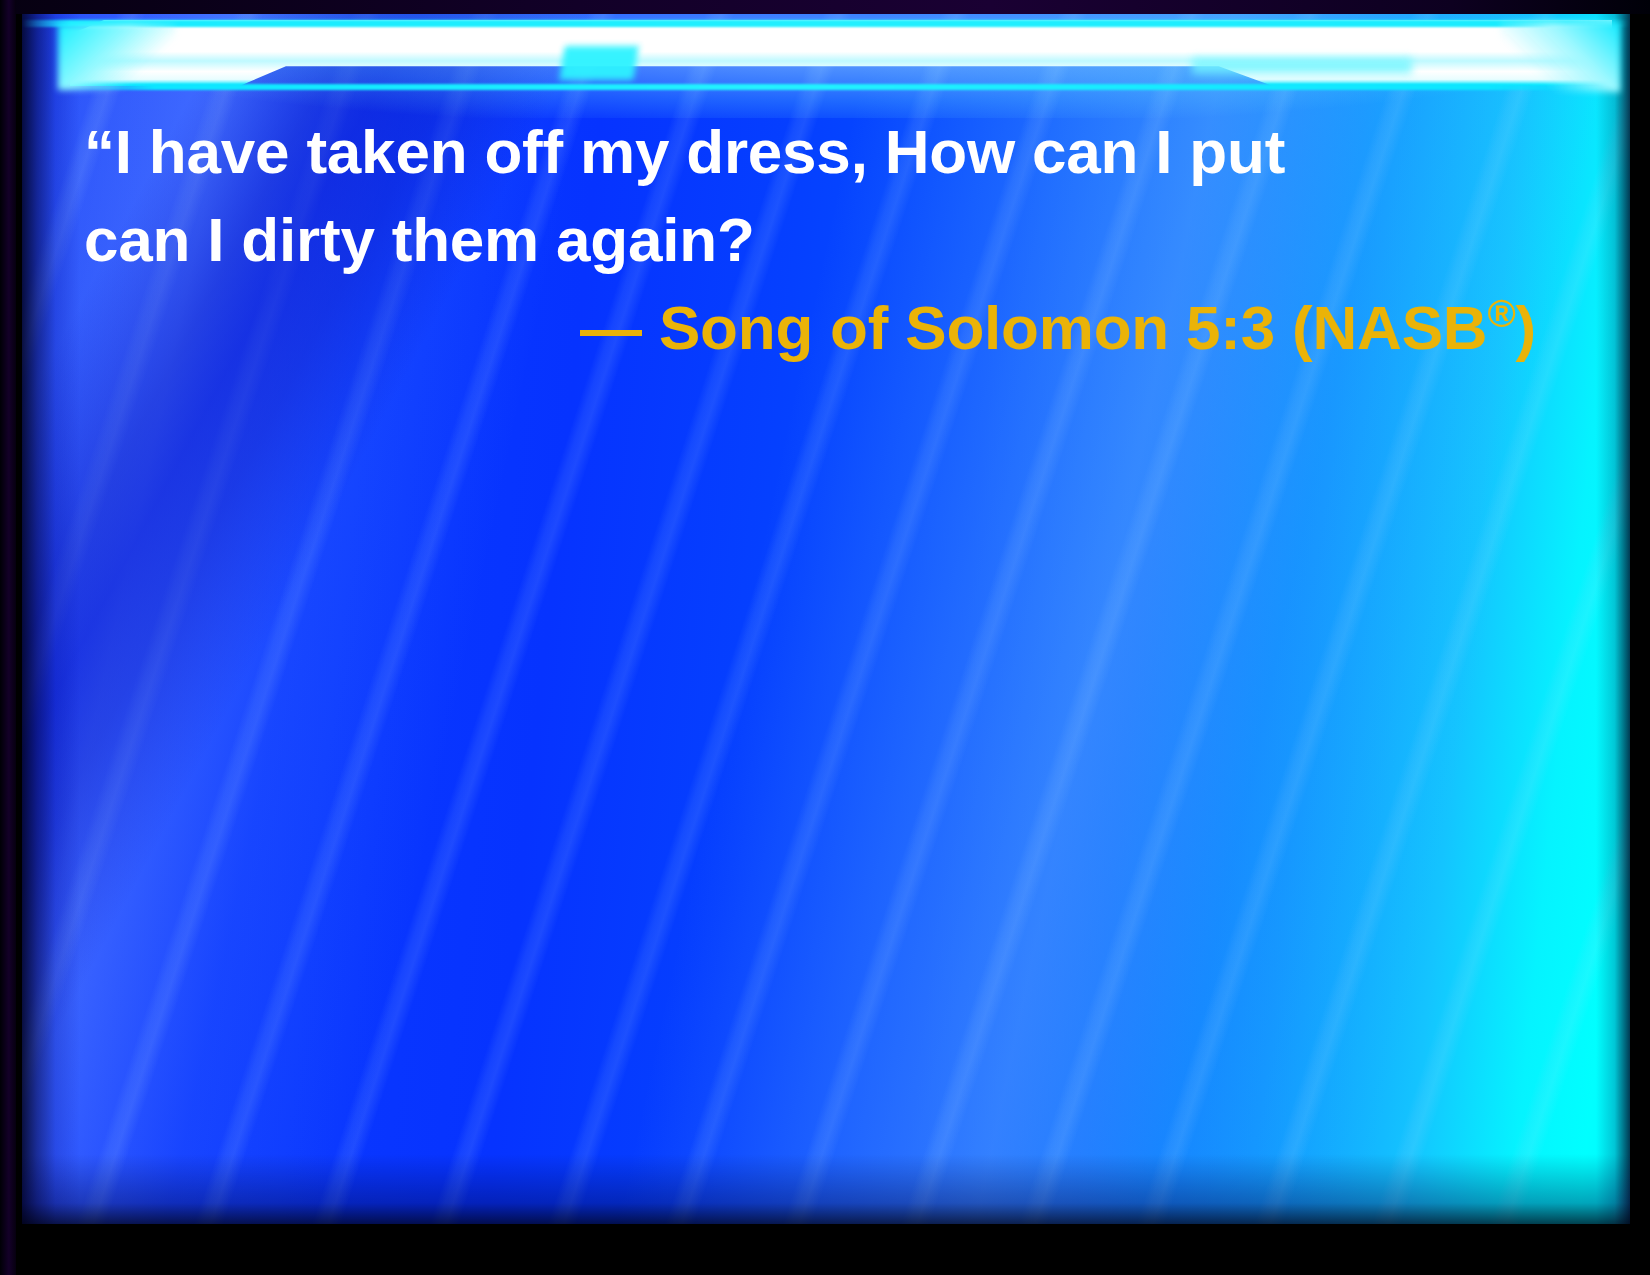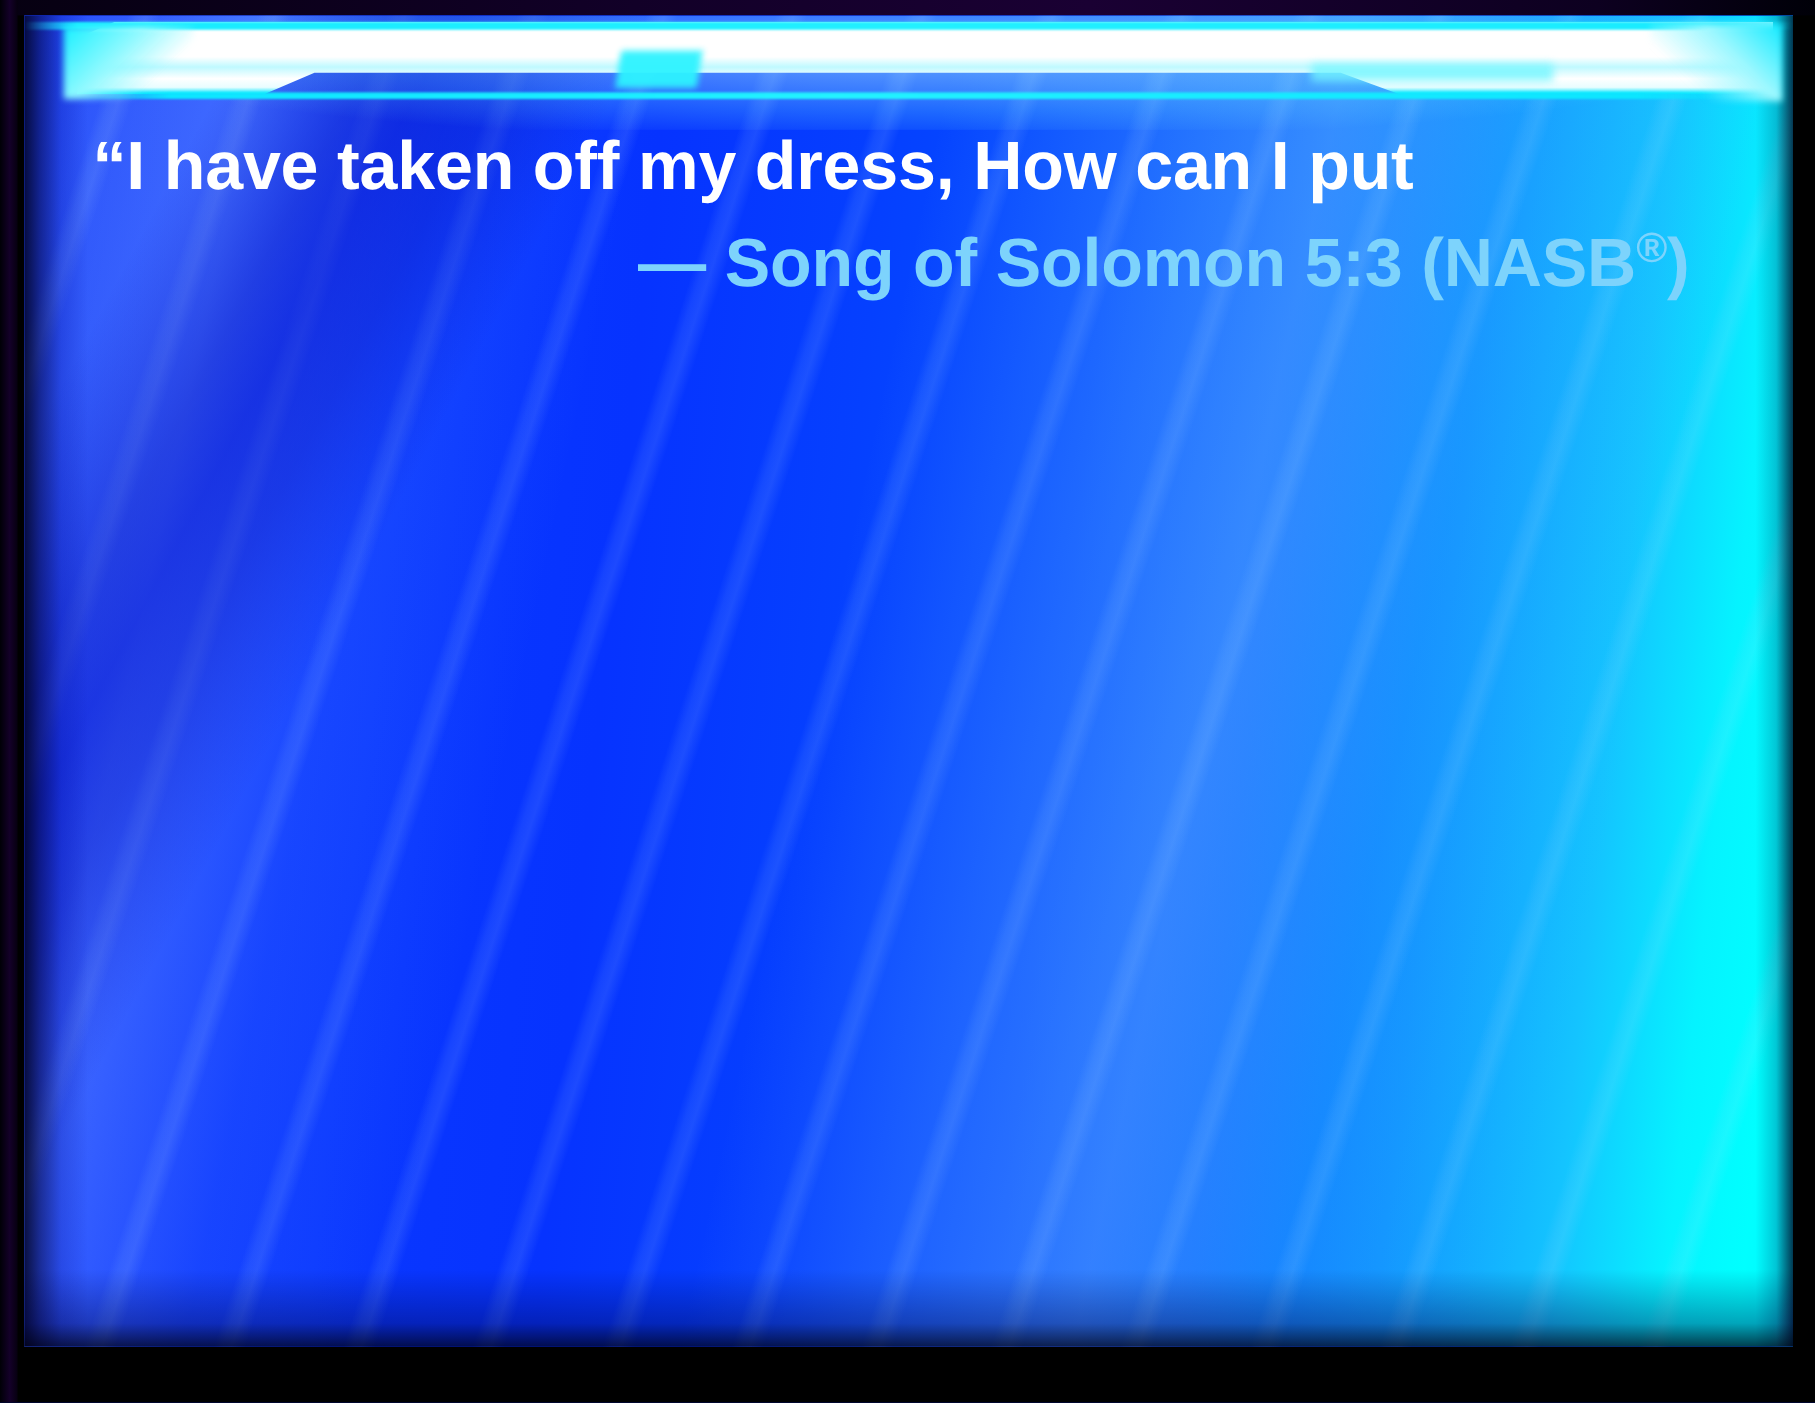--- a/index.html
+++ b/index.html
@@ -272,21 +272,21 @@
   .verse-line {
     color: #ffffff;
     font-family: "Liberation Sans", sans-serif;
     font-weight: 700;
     font-size: 62px;
     line-height: 88px;
     letter-spacing: -0.2px;
     white-space: nowrap;
   }
   .attribution {
-    color: #7dd3fc;
+    color: #eab308;
     font-family: "Liberation Sans", sans-serif;
     font-weight: 700;
     font-size: 62px;
     line-height: 88px;
     letter-spacing: -0.2px;
     white-space: nowrap;
     text-align: right;
     padding-right: 8px;
   }
   .reg-mark {
@@ -319,17 +319,18 @@
       <div class="top-glow-cyanline"></div>
       <div class="top-glow-underline"></div>
       <div class="top-glow-lwedge"></div>
       <div class="top-glow-rwedge"></div>
       <div class="top-glow-notch"></div>
       <div class="top-glow-notch2"></div>
     </div>
 
     <div class="verse-block">
       <div class="verse-line">“I have taken off my dress, How can I put</div>
+      <div class="verse-line">can I dirty them again?</div>
       <div class="attribution"><span>— Song of Solomon 5:3 (NASB</span><span class="reg-mark">®</span><span>)</span></div>
     </div>
 
   </div>
 </div>
 
 </body></html>

